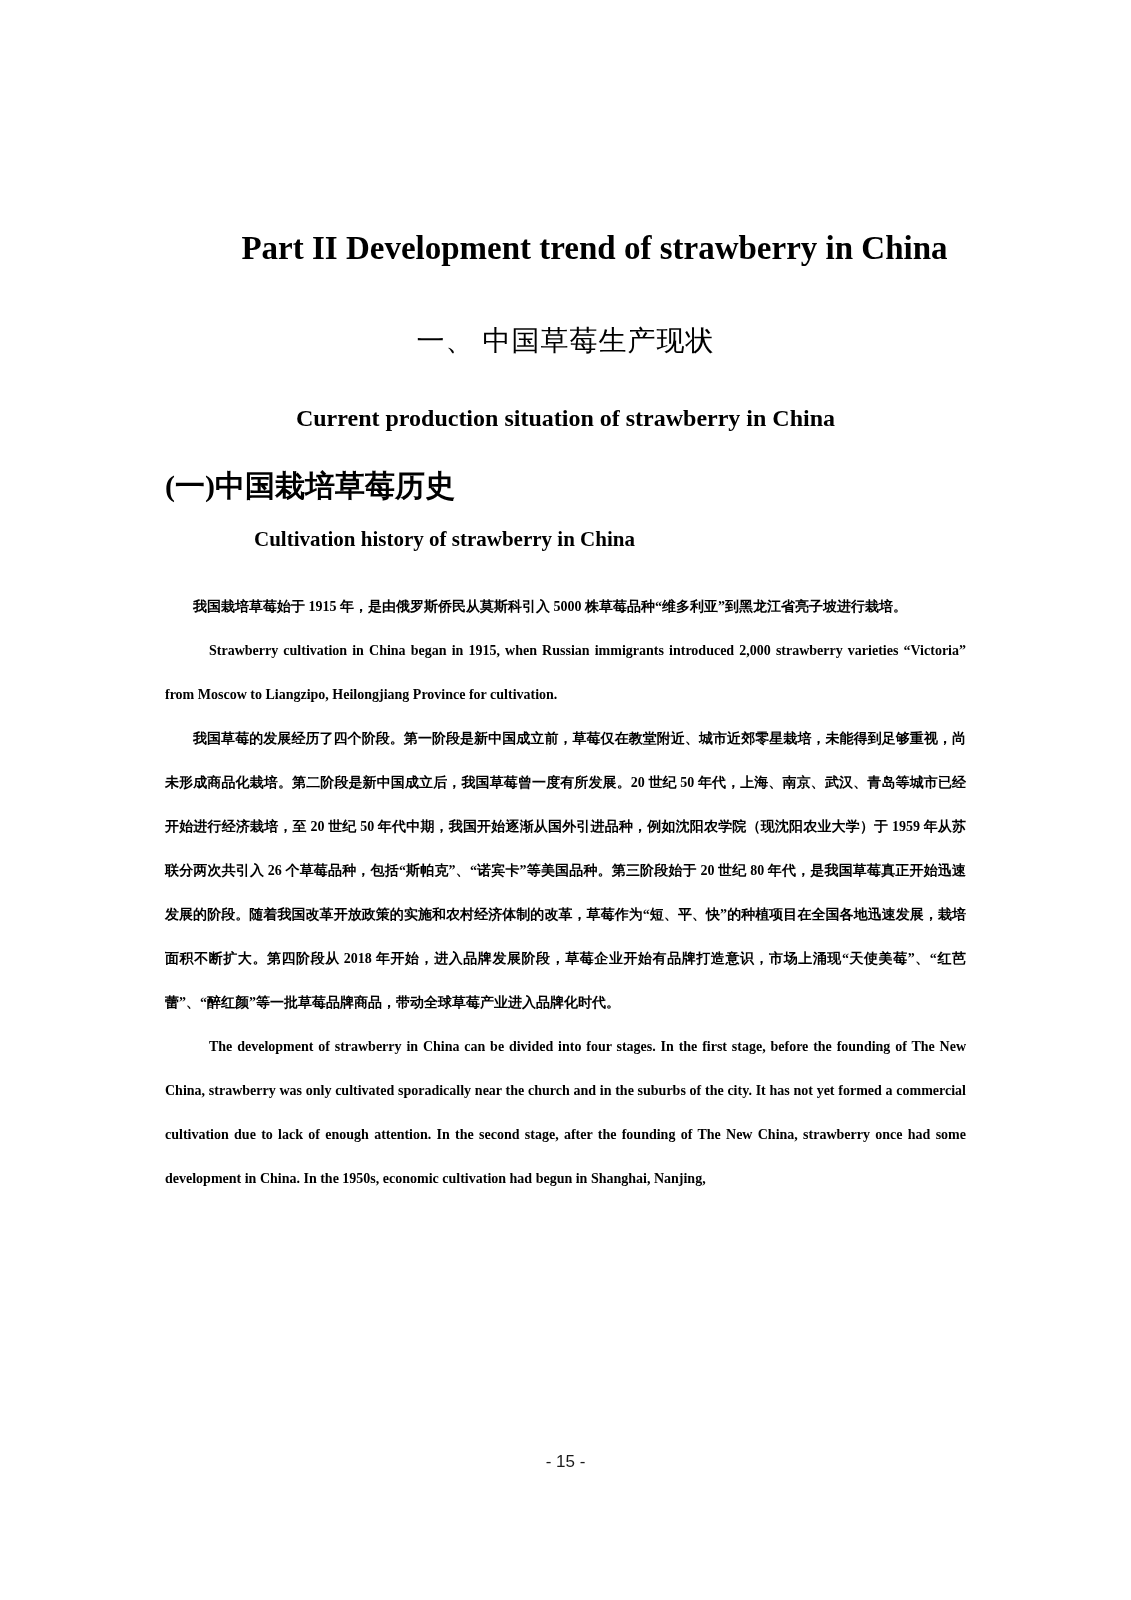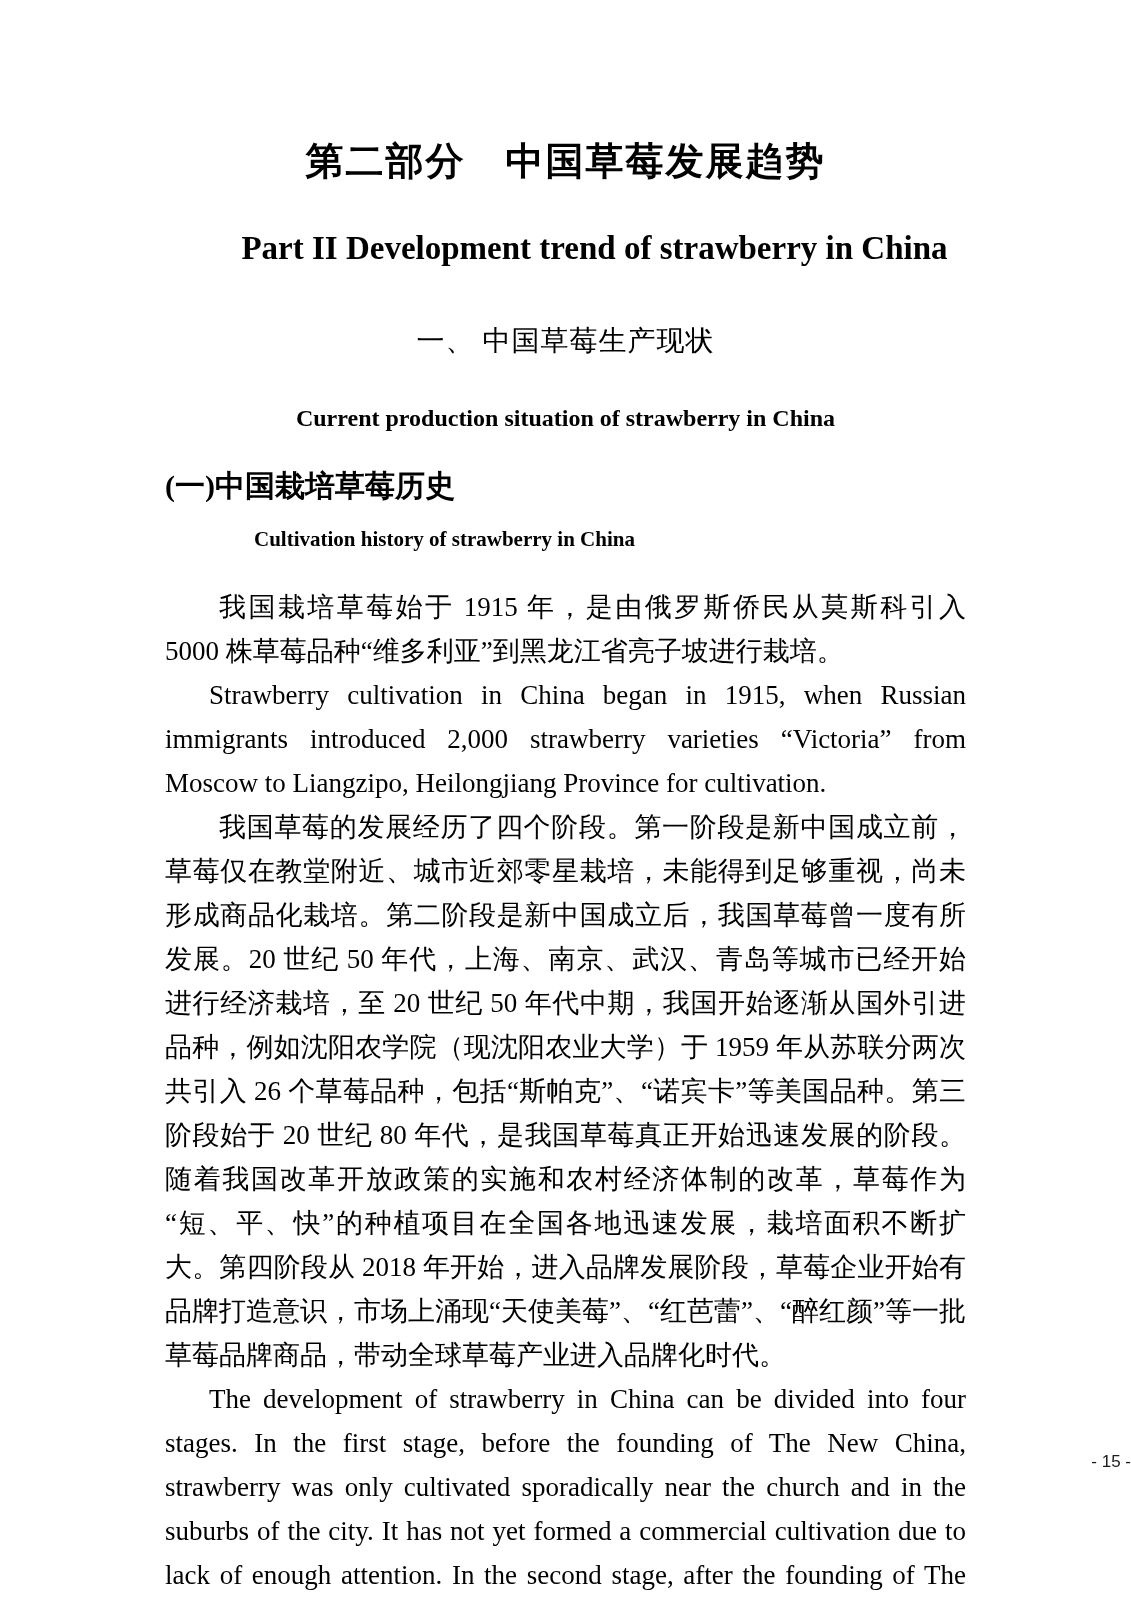--- a/index.html
+++ b/index.html
@@ -71,48 +71,48 @@
     margin: 4px;
   }
   .body-text {
     position: absolute;
     top: 585px;
     left: 165px;
     width: 801px;
   }
   .body-text p {
     margin: 0;
-    font-size: 27px;
+    font-size: 14px;
     line-height: 44px;
     text-align: justify;
     text-justify: inter-word;
+    font-weight: bold;
   }
   .body-text p.zh {
     text-indent: 2em;
   }
   .body-text p.en {
     text-indent: 44px;
   }
   .page-footer {
     position: absolute;
     top: 1452px;
     left: 0;
     width: 100%;
-    text-align: right;
+    text-align: center;
     font-family: "Liberation Sans", "DejaVu Sans", sans-serif;
     font-size: 17px;
     color: #1a1a1a;
   }
 </style>
 </head>
 <body>
 
 <div class="page">
 
-  <h1 class="centered cn-part-title">第二部分　中国草莓发展趋势</h1>
 
   <h1 class="centered en-part-title">Part II Development trend of strawberry in China</h1>
 
   <h2 class="centered cn-section-title">一、 中国草莓生产现状</h2>
 
   <h2 class="centered en-section-title">Current production situation of strawberry in China</h2>
 
   <h3 class="cn-sub-heading">
     <span class="marker">(一)</span>
     <span class="sub-text">中国栽培草莓历史</span>

